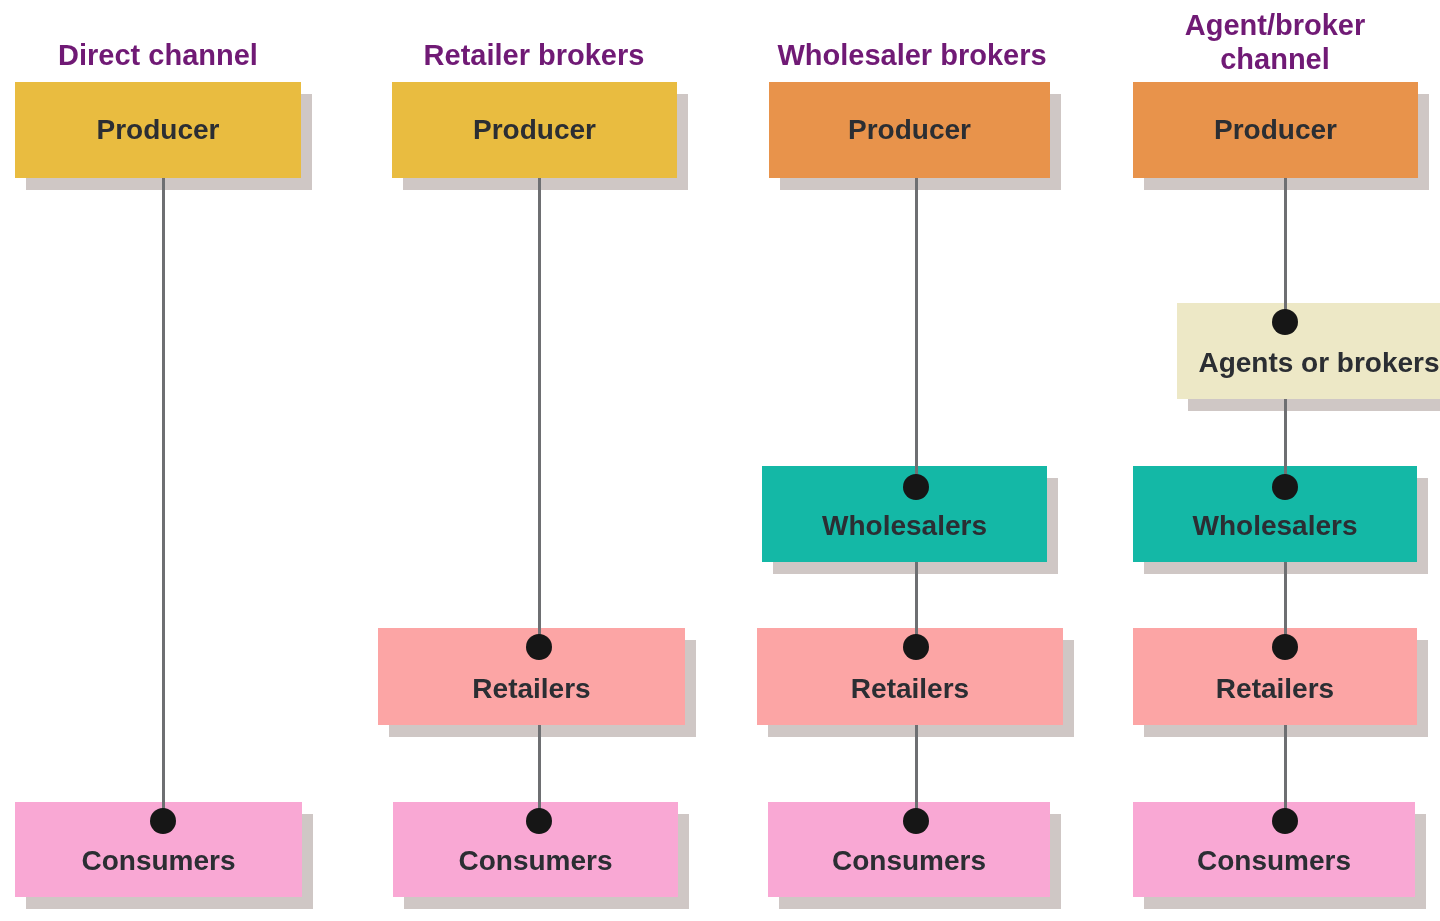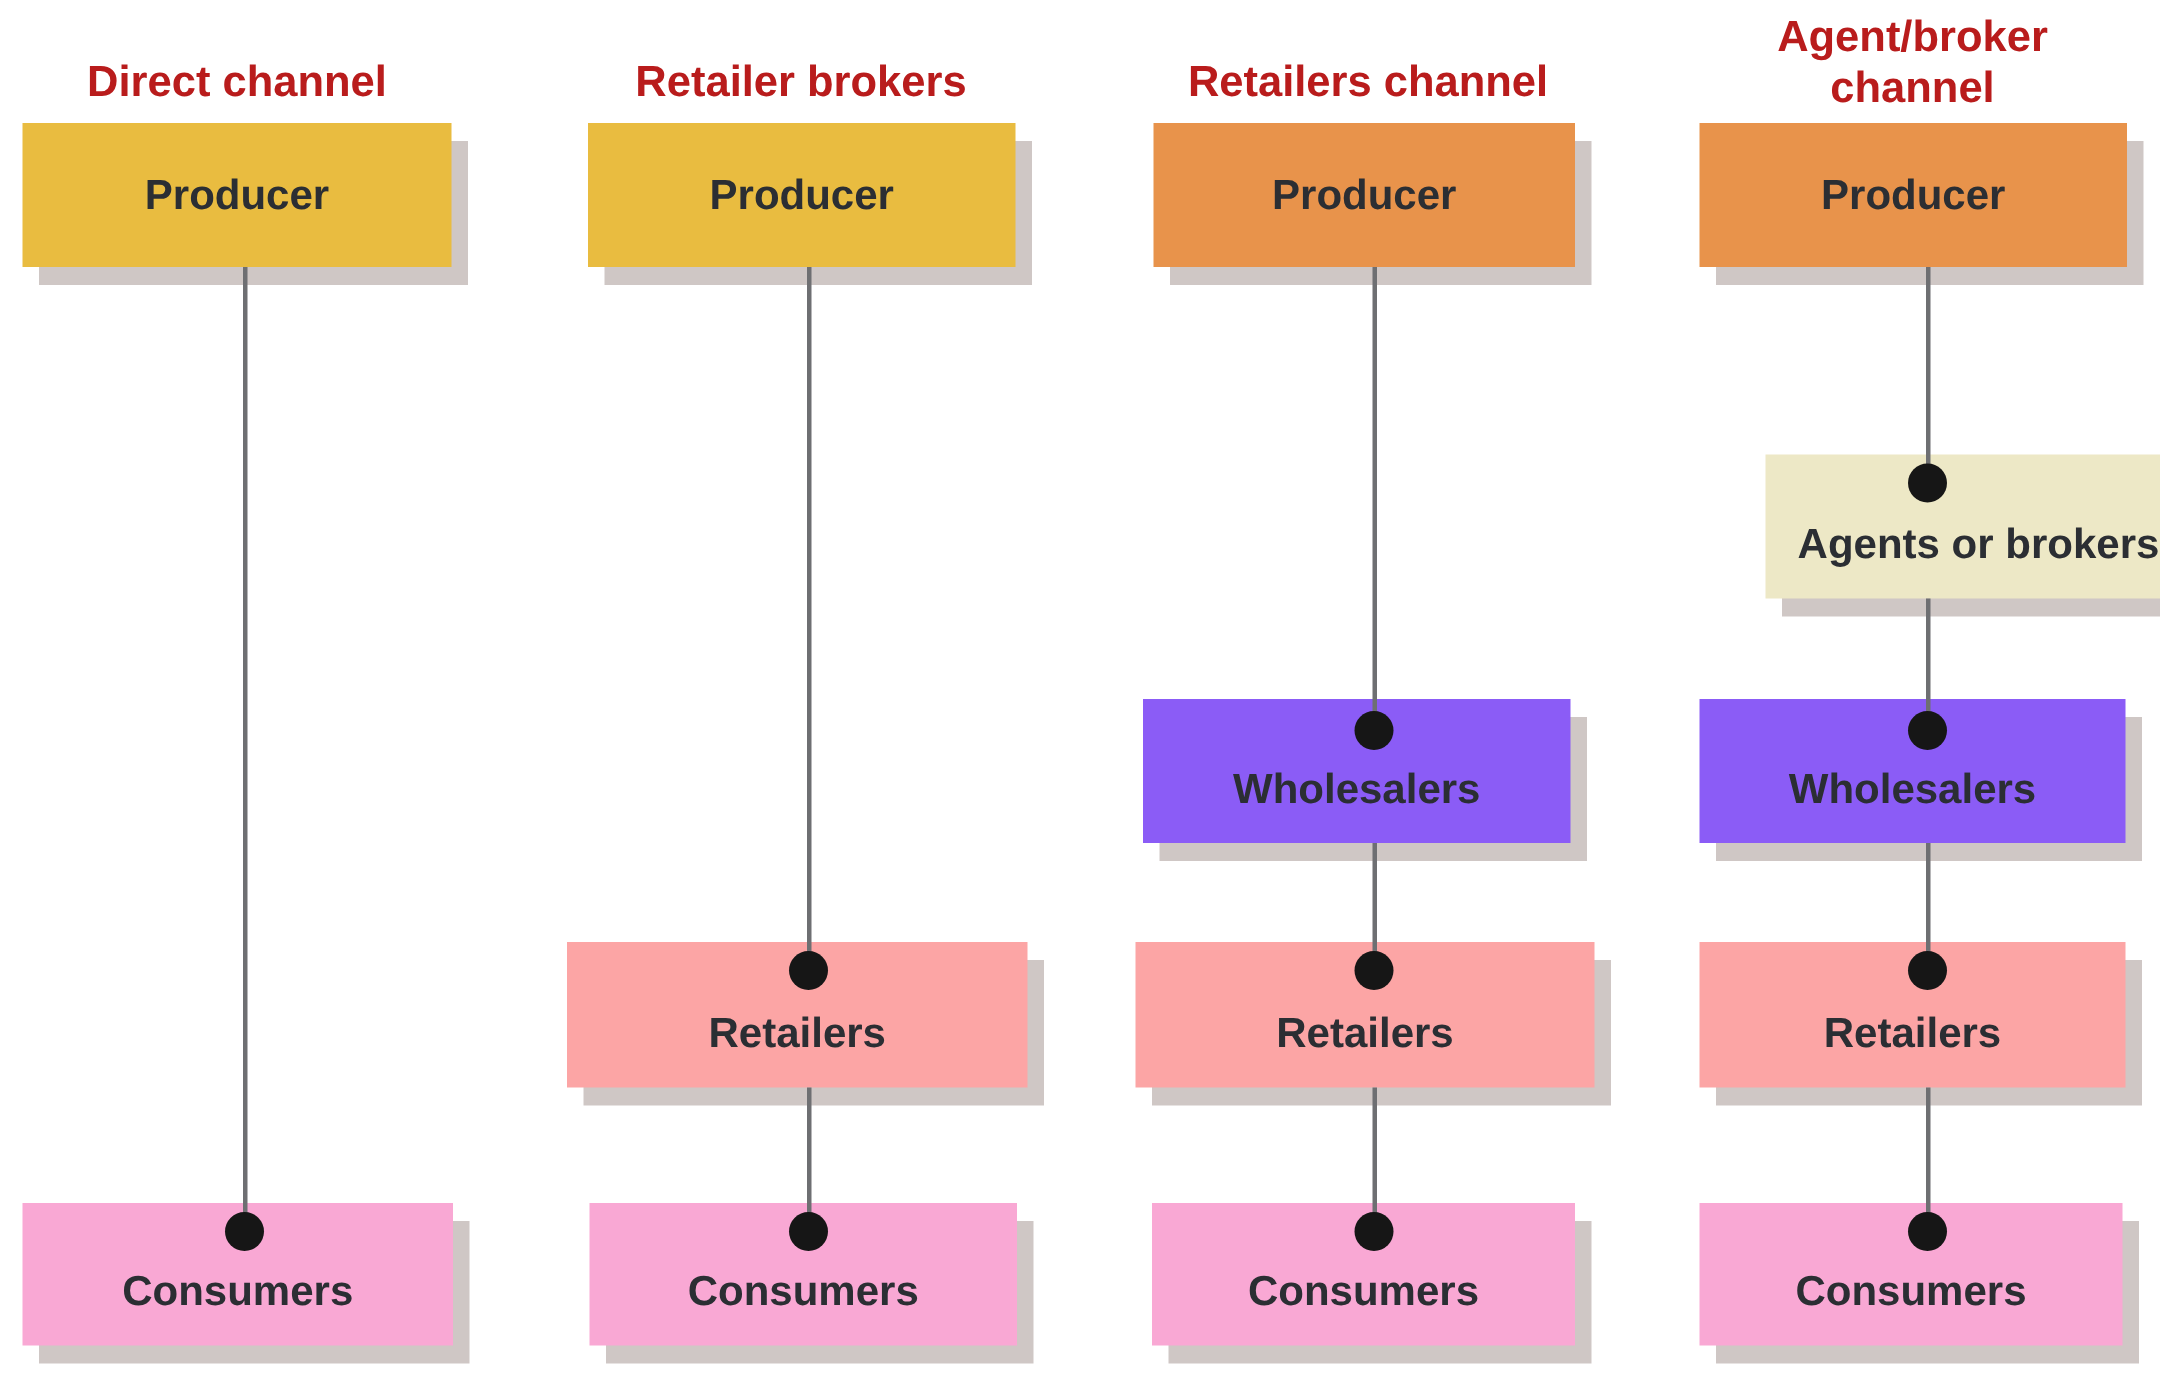--- a/index.html
+++ b/index.html
@@ -2,33 +2,33 @@
 <html><head>
 <meta charset="utf-8">
 <style>
   html,body{margin:0;padding:0;background:#ffffff;}
   .canvas{
     position:relative;width:1440px;height:921px;background:#ffffff;
     font-family:"Liberation Sans",sans-serif;overflow:hidden;
   }
   .title{
     position:absolute;font-weight:bold;font-size:29px;line-height:34px;
-    color:#b91c1c;text-align:center;z-index:4;
+    color:#701a75;text-align:center;z-index:4;
   }
   .node{
     position:absolute;display:flex;align-items:center;justify-content:center;
     font-weight:bold;font-size:28px;color:#2b2e33;
     box-shadow:11px 12px 0 #cfc7c5;z-index:1;box-sizing:border-box;
   }
   .node.lower{align-items:flex-end;padding-bottom:20px;}
   .vline{position:absolute;width:3px;background:#6e6f72;z-index:2;}
   .dot{position:absolute;width:26px;height:26px;border-radius:50%;background:#161616;z-index:3;}
 
   
-  .gold{background:#e9bc40}.orange{background:#e8934b}.salmon{background:#8b5cf6}
+  .gold{background:#e9bc40}.orange{background:#e8934b}.salmon{background:#14b8a6}
   .purple{background:#fca5a5}.cyan{background:#f9a8d4}.cream{background:#ede8c6}
 
   
   .t1{left:-42px;width:400px;top:38px}
   .t2{left:334px;width:400px;top:38px}
   .t3{left:712px;width:400px;top:38px}
   .t4{left:1155px;width:240px;top:8px}
 
   
   .b-c1-producer{left:15px;top:82px;width:286px;height:96px}
@@ -98,21 +98,21 @@
       <span>Retailers</span>
     </div>
     <div class="node cyan lower b-c2-consumers">
       <span>Consumers</span>
     </div>
     <div class="dot d-c2-retailers"></div>
     <div class="dot d-c2-consumers"></div>
   </div>
 
   <div>
-    <div class="title t3">Retailers channel</div>
+    <div class="title t3">Wholesaler brokers</div>
     <div class="vline l-c3-a"></div>
     <div class="vline l-c3-b"></div>
     <div class="vline l-c3-c"></div>
     <div class="node orange b-c3-producer">
       <span>Producer</span>
     </div>
     <div class="node salmon lower b-c3-wholesalers">
       <span>Wholesalers</span>
     </div>
     <div class="node purple lower b-c3-retailers">

